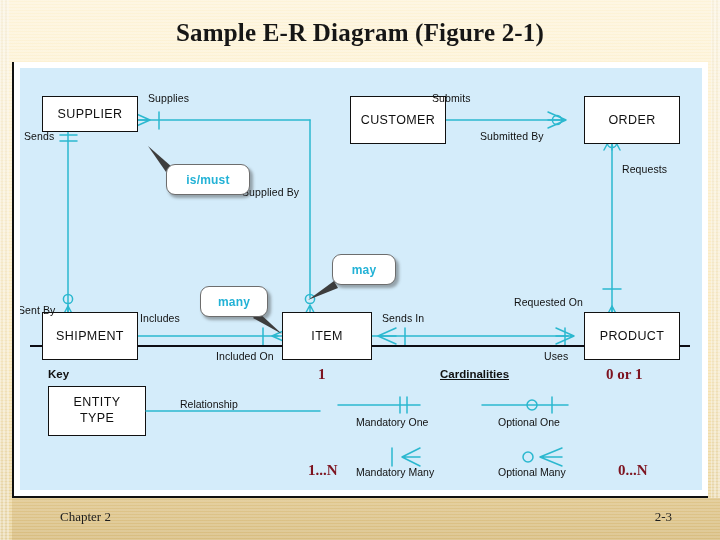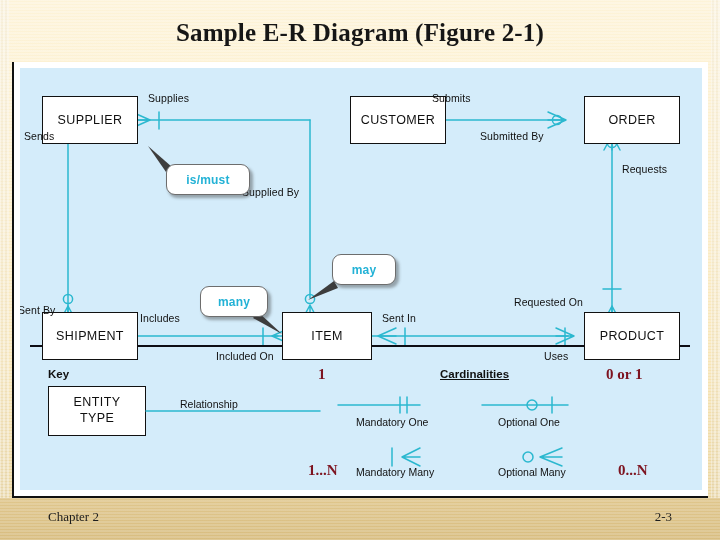--- a/index.html
+++ b/index.html
@@ -68,21 +68,21 @@
     position: absolute;
     left: 20px; top: 68px;
     width: 682px; height: 422px;
     background: #d4ecfa;
     overflow: hidden;
   }
 
   
   #footer {
     position: absolute;
-    left: 0; right: 0; bottom: 0; height: 42px;
+    left: 12px; right: 0; bottom: 0; height: 42px;
     background:
       repeating-linear-gradient(180deg,
         rgba(255,255,255,0.35) 0px,
         rgba(255,255,255,0.0) 1px,
         rgba(255,255,255,0.0) 2px,
         rgba(255,255,255,0.35) 3px),
       linear-gradient(180deg, #dfc68c 0%, #d8bd80 100%);
     padding-left: 38px;
   }
   #footer .f-text {
@@ -251,21 +251,21 @@
         <path d="M 545 260 L 545 277"></path>
 
         <circle cx="48" cy="231" r="4.6"></circle>
         <circle cx="290" cy="231" r="4.6"></circle>
         <circle cx="83" cy="268" r="4.6"></circle>
         <circle cx="537" cy="52" r="4.6"></circle>
         <circle cx="592" cy="75" r="4.6"></circle>
       </g>
     </svg>
 
-    <div class="entity" style="left:22px;  top:28px;  width:96px;  height:48px;">SUPPLIER</div>
+    <div class="entity" style="left:22px;  top:28px;  width:96px;  height:36px;">SUPPLIER</div>
 
     <div class="entity" style="left:330px; top:28px;  width:96px;  height:48px;">CUSTOMER</div>
 
     <div class="entity" style="left:564px; top:28px;  width:96px;  height:48px;">ORDER</div>
 
     <div class="entity" style="left:22px;  top:244px; width:96px;  height:48px;">SHIPMENT</div>
 
     <div class="entity" style="left:262px; top:244px; width:90px;  height:48px;">ITEM</div>
 
     <div class="entity" style="left:564px; top:244px; width:96px;  height:48px;">PRODUCT</div>
@@ -273,21 +273,21 @@
     <div class="rlabel" style="left:128px; top:24px;">Supplies</div>
     <div class="rlabel" style="left:222px; top:118px;">Supplied By</div>
     <div class="rlabel" style="left:4px;   top:62px;">Sends</div>
     <div class="rlabel" style="left:-2px;  top:236px;">Sent By</div>
     <div class="rlabel" style="left:120px; top:244px;">Includes</div>
     <div class="rlabel" style="left:196px; top:282px;">Included On</div>
     <div class="rlabel" style="left:412px; top:24px;">Submits</div>
     <div class="rlabel" style="left:460px; top:62px;">Submitted By</div>
     <div class="rlabel" style="left:602px; top:67px;margin-top:28px;">Requests</div>
     <div class="rlabel" style="left:494px; top:228px;">Requested On</div>
-    <div class="rlabel" style="left:362px; top:244px;">Sent In</div>
+    <div class="rlabel" style="left:362px; top:244px;">Sends In</div>
     <div class="rlabel" style="left:524px; top:282px;">Uses</div>
 
     <svg id="wires-top" viewBox="0 0 682 422">
       <g fill="#3d3d3d" stroke="none">
 
         <path d="M 128 78 L 152 99 L 146 104 Z"></path>
 
         <path d="M 288 232 L 314 213 L 318 220 Z"></path>
 
         <path d="M 262 266 L 238 244 L 233 250 Z"></path>

